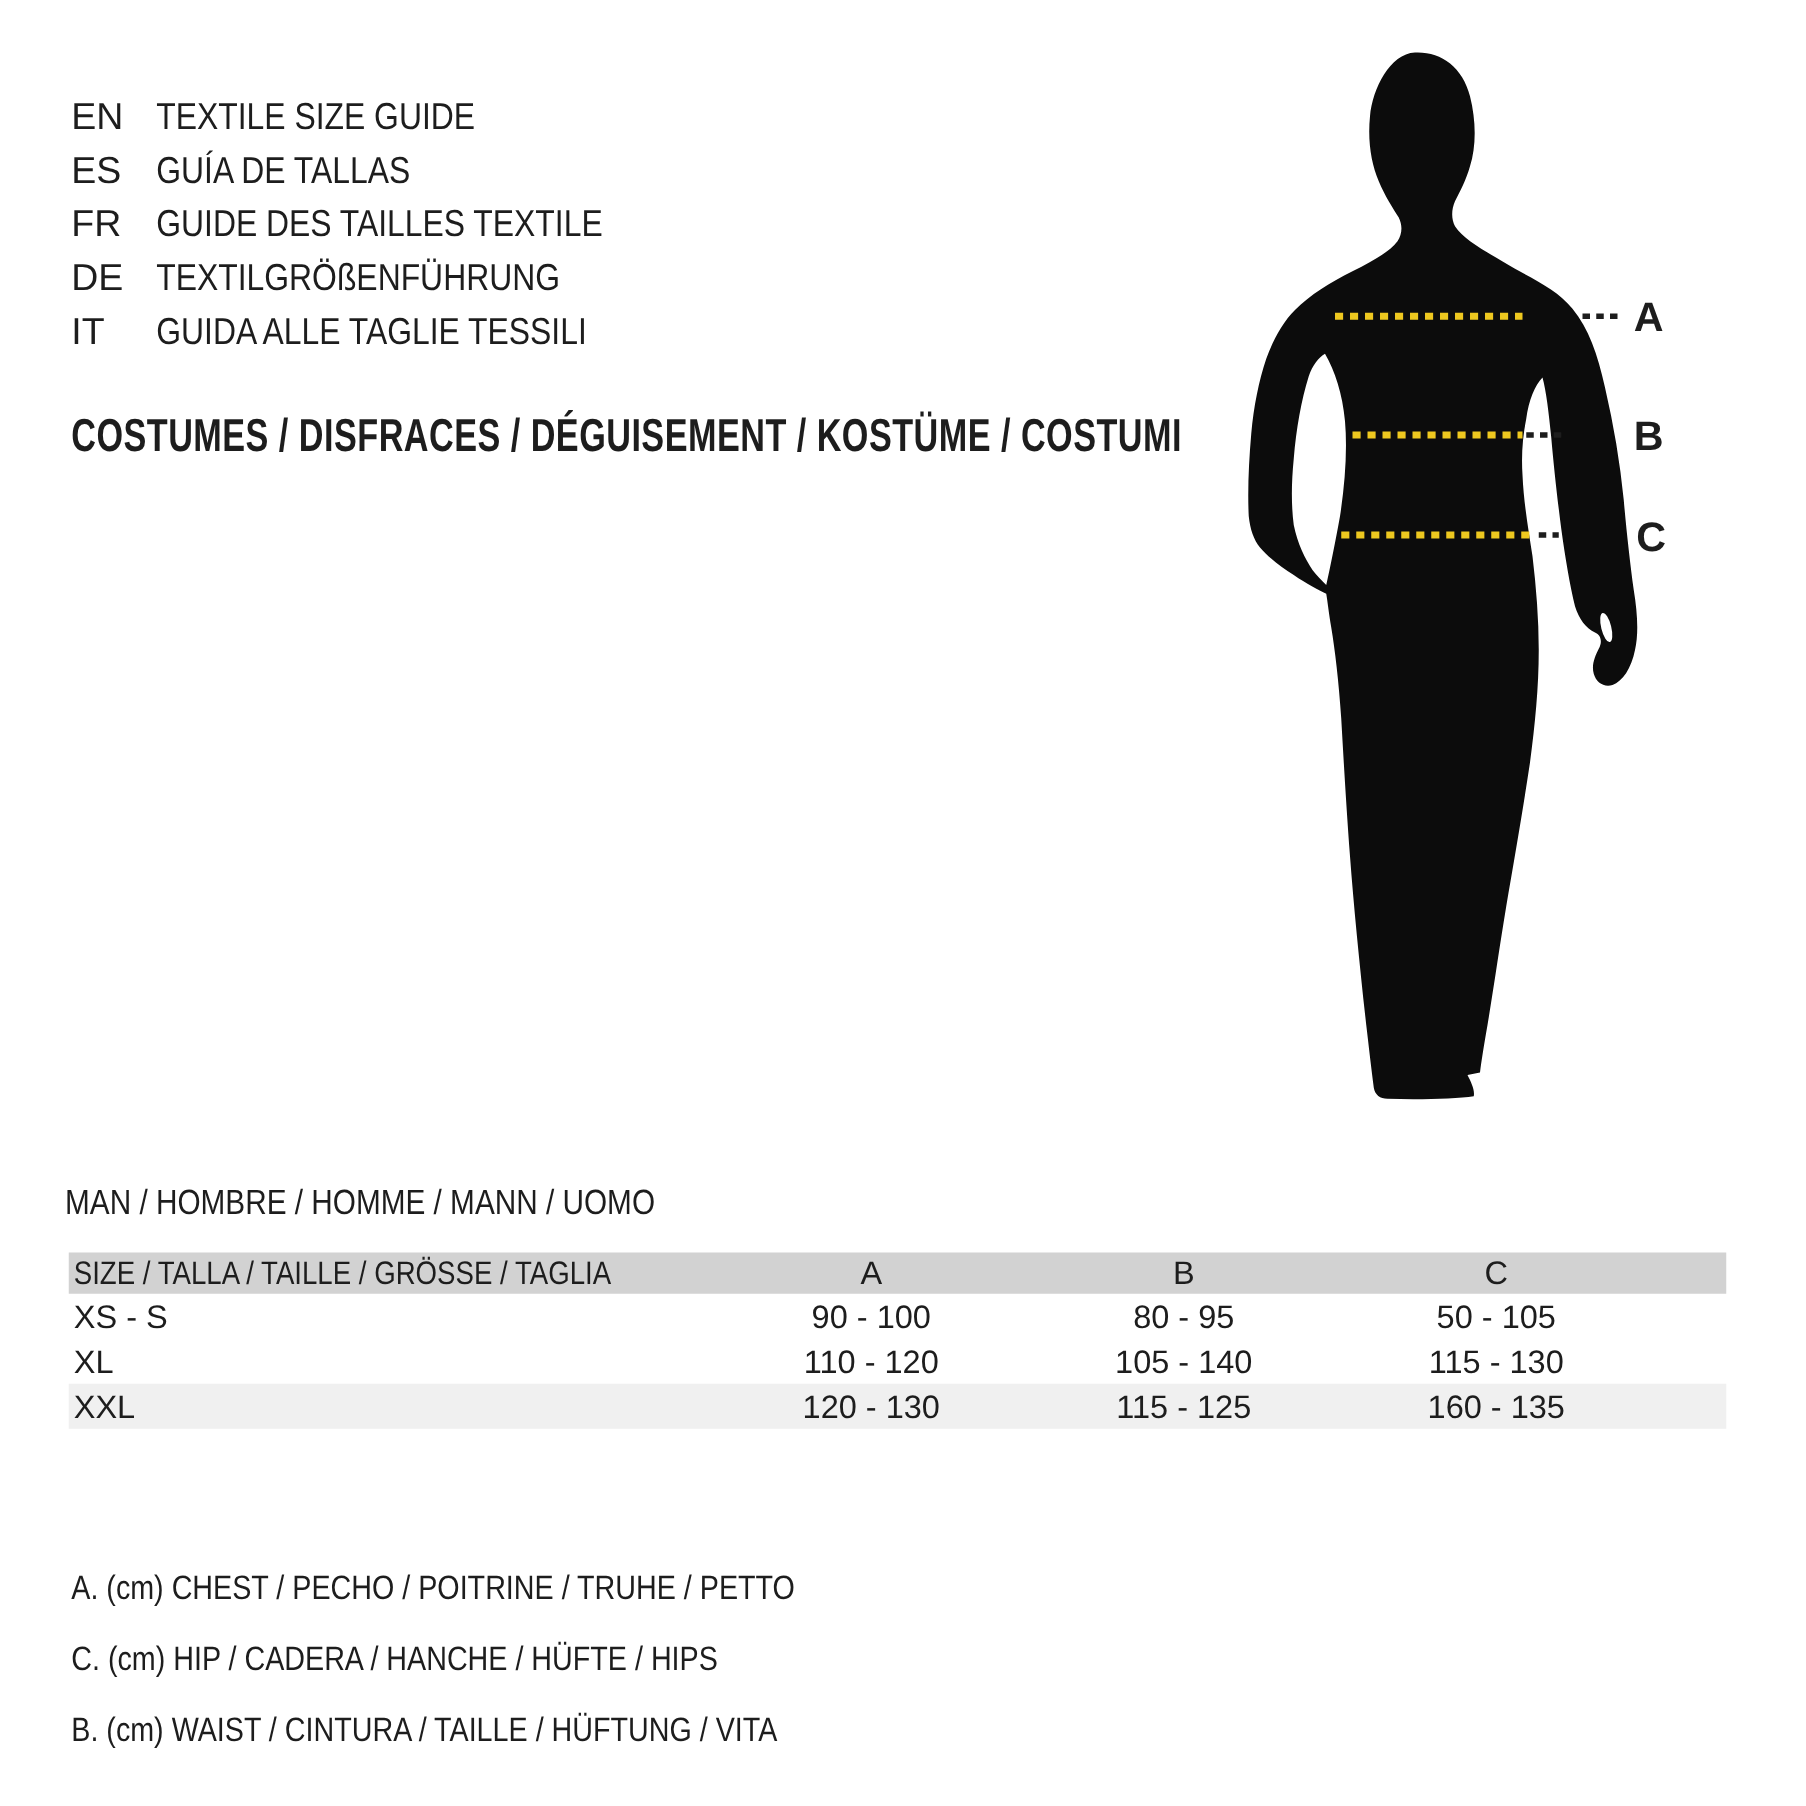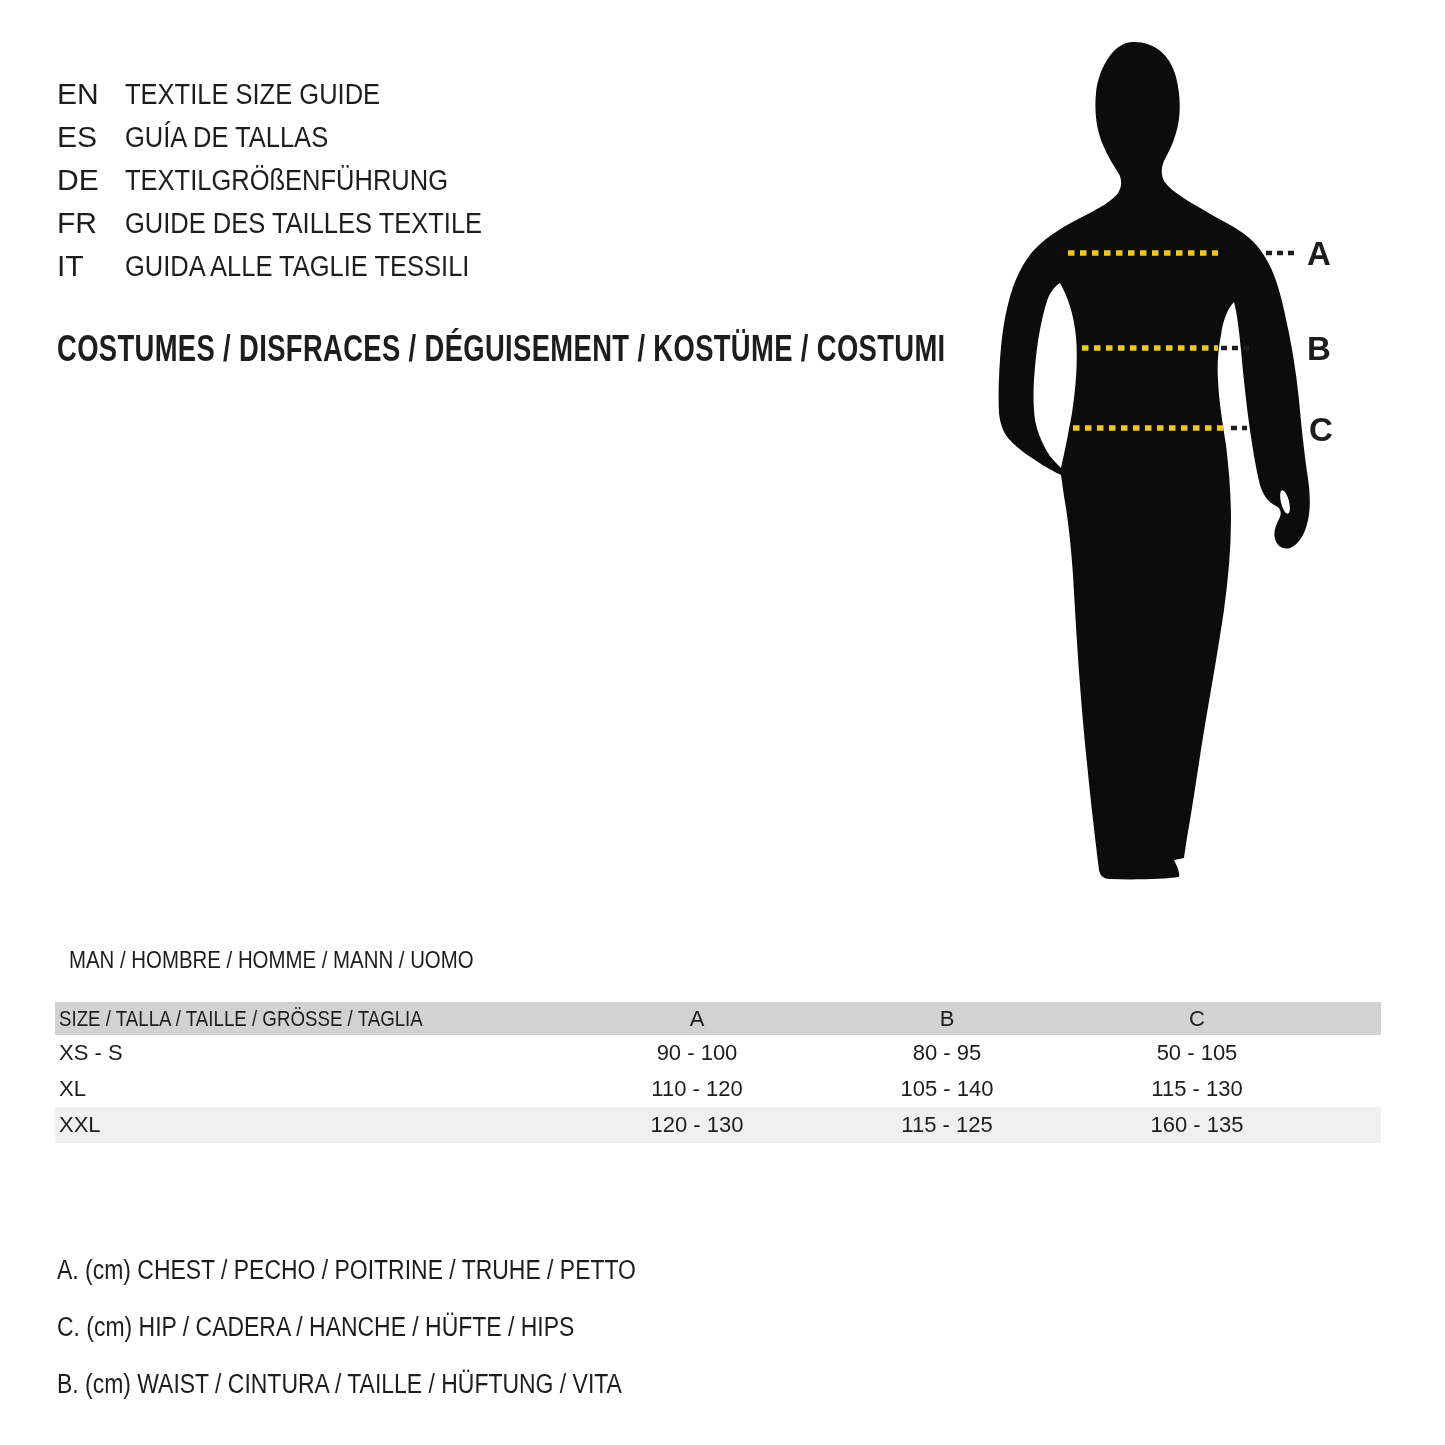--- a/index.html
+++ b/index.html
@@ -28,24 +28,24 @@
 
   
   .figure-wrap{position:absolute;left:960px;top:25px;width:485px;height:905px;}
   .sil{fill:var(--silhouette);}
   .cut{fill:var(--bg);}
   .mline-y{stroke:var(--yellow);stroke-width:5.5;stroke-dasharray:6.5 5.5;fill:none;}
   .mline-b{stroke:var(--ink);stroke-width:4.5;stroke-dasharray:6 5;fill:none;}
   .mlabel{fill:var(--ink);font-family:"Liberation Sans",sans-serif;font-size:33px;font-weight:700;}
 
   
-  .man-title{position:absolute;left:69px;top:946px;font-size:24px;}
-
-  
-  .size-table{position:absolute;left:55px;top:1002px;width:1330px;font-size:22px;}
+  .man-title{position:absolute;left:52px;top:946px;font-size:28px;}
+
+  
+  .size-table{position:absolute;left:55px;top:1002px;width:1330px;font-size:26px;}
   .trow{display:grid;grid-template-columns:517px 250px 250px 250px 1fr;align-items:center;width:1330px;}
   .trow.thead{height:33px;background:var(--hdr-bg);}
   .trow.tdata{height:36px;}
   .trow.alt{background:var(--alt-bg);}
   .cell{overflow:visible;white-space:nowrap;}
   .cell.left{padding-left:4px;text-align:left;}
   .cell.ctr{text-align:center;}
 
   
   .legend{position:absolute;left:57px;top:1242px;}
@@ -59,26 +59,26 @@
   <div class="lang-block">
     <div class="lang-row">
       <span class="lang-code">EN</span>
       <span class="lang-label sq">TEXTILE SIZE GUIDE</span>
     </div>
     <div class="lang-row">
       <span class="lang-code">ES</span>
       <span class="lang-label sq">GUÍA DE TALLAS</span>
     </div>
     <div class="lang-row">
+      <span class="lang-code">FR</span>
+      <span class="lang-label sq">GUIDE DES TAILLES TEXTILE</span>
+    </div>
+    <div class="lang-row">
       <span class="lang-code">DE</span>
       <span class="lang-label sq">TEXTILGRÖßENFÜHRUNG</span>
-    </div>
-    <div class="lang-row">
-      <span class="lang-code">FR</span>
-      <span class="lang-label sq">GUIDE DES TAILLES TEXTILE</span>
     </div>
     <div class="lang-row">
       <span class="lang-code">IT</span>
       <span class="lang-label sq">GUIDA ALLE TAGLIE TESSILI</span>
     </div>
   </div>
 
   <div class="heading">
     <span class="sq-heading">COSTUMES / DISFRACES / DÉGUISEMENT / KOSTÜME / COSTUMI</span>
   </div>

